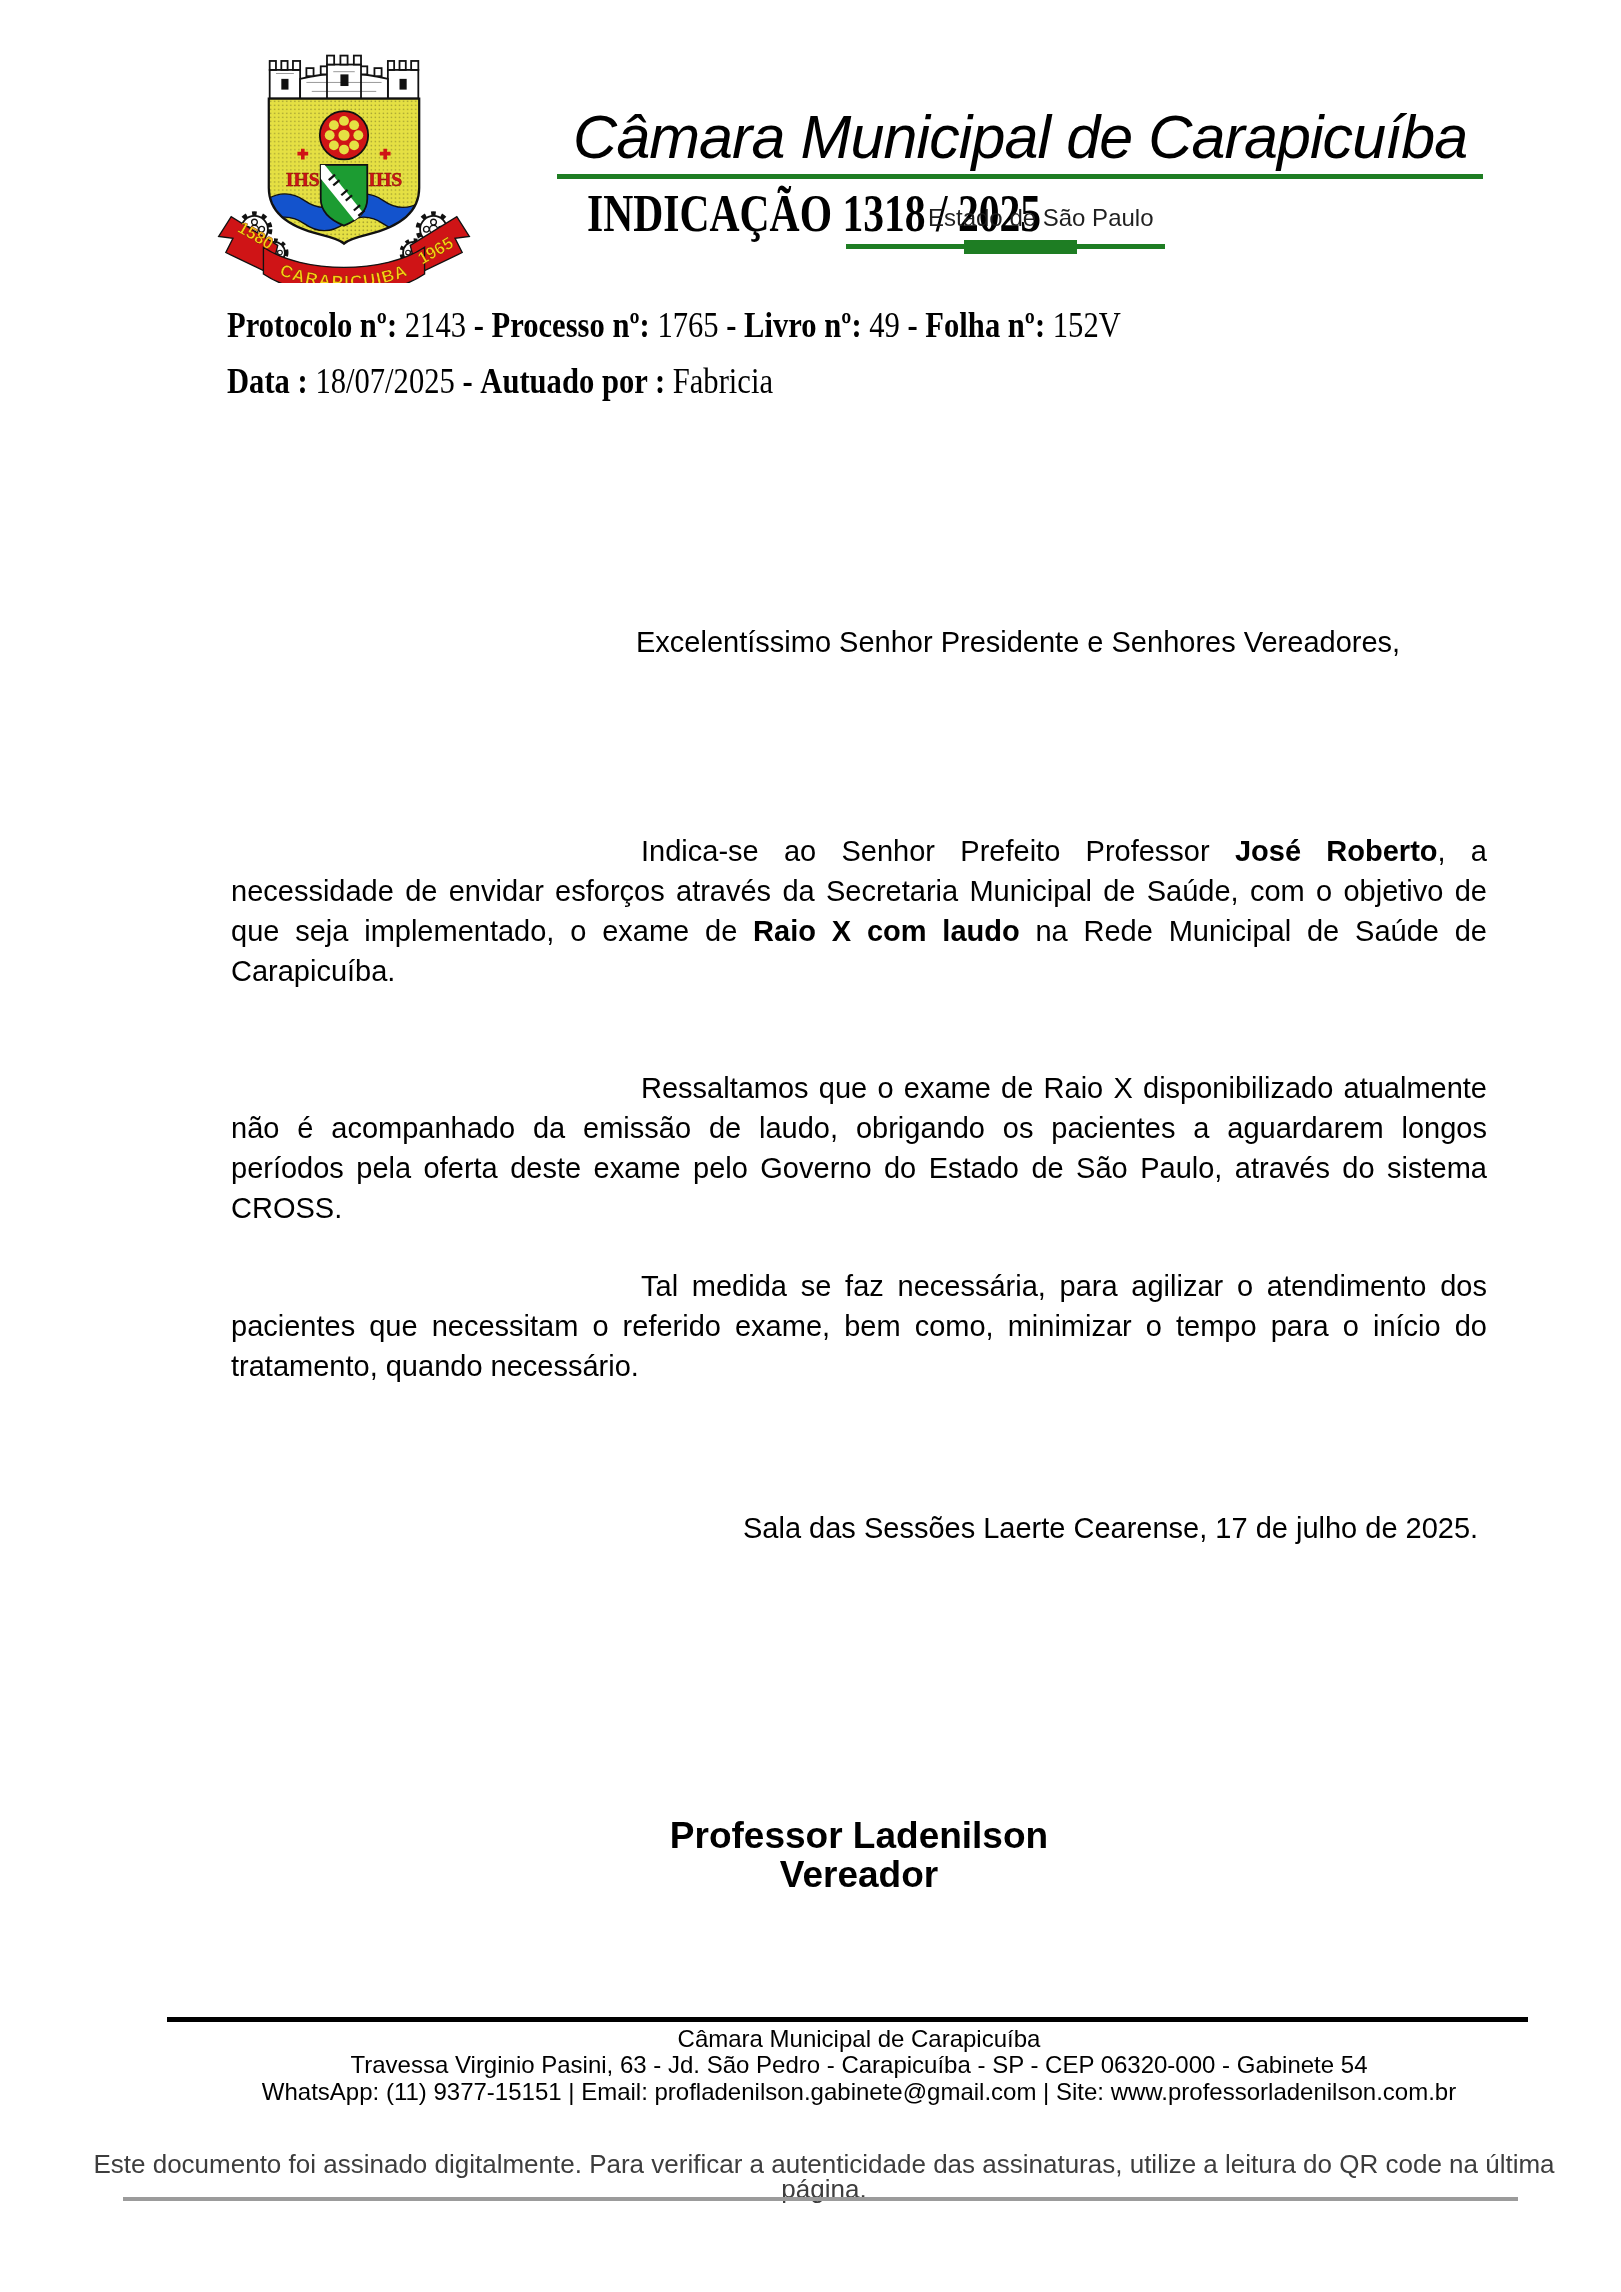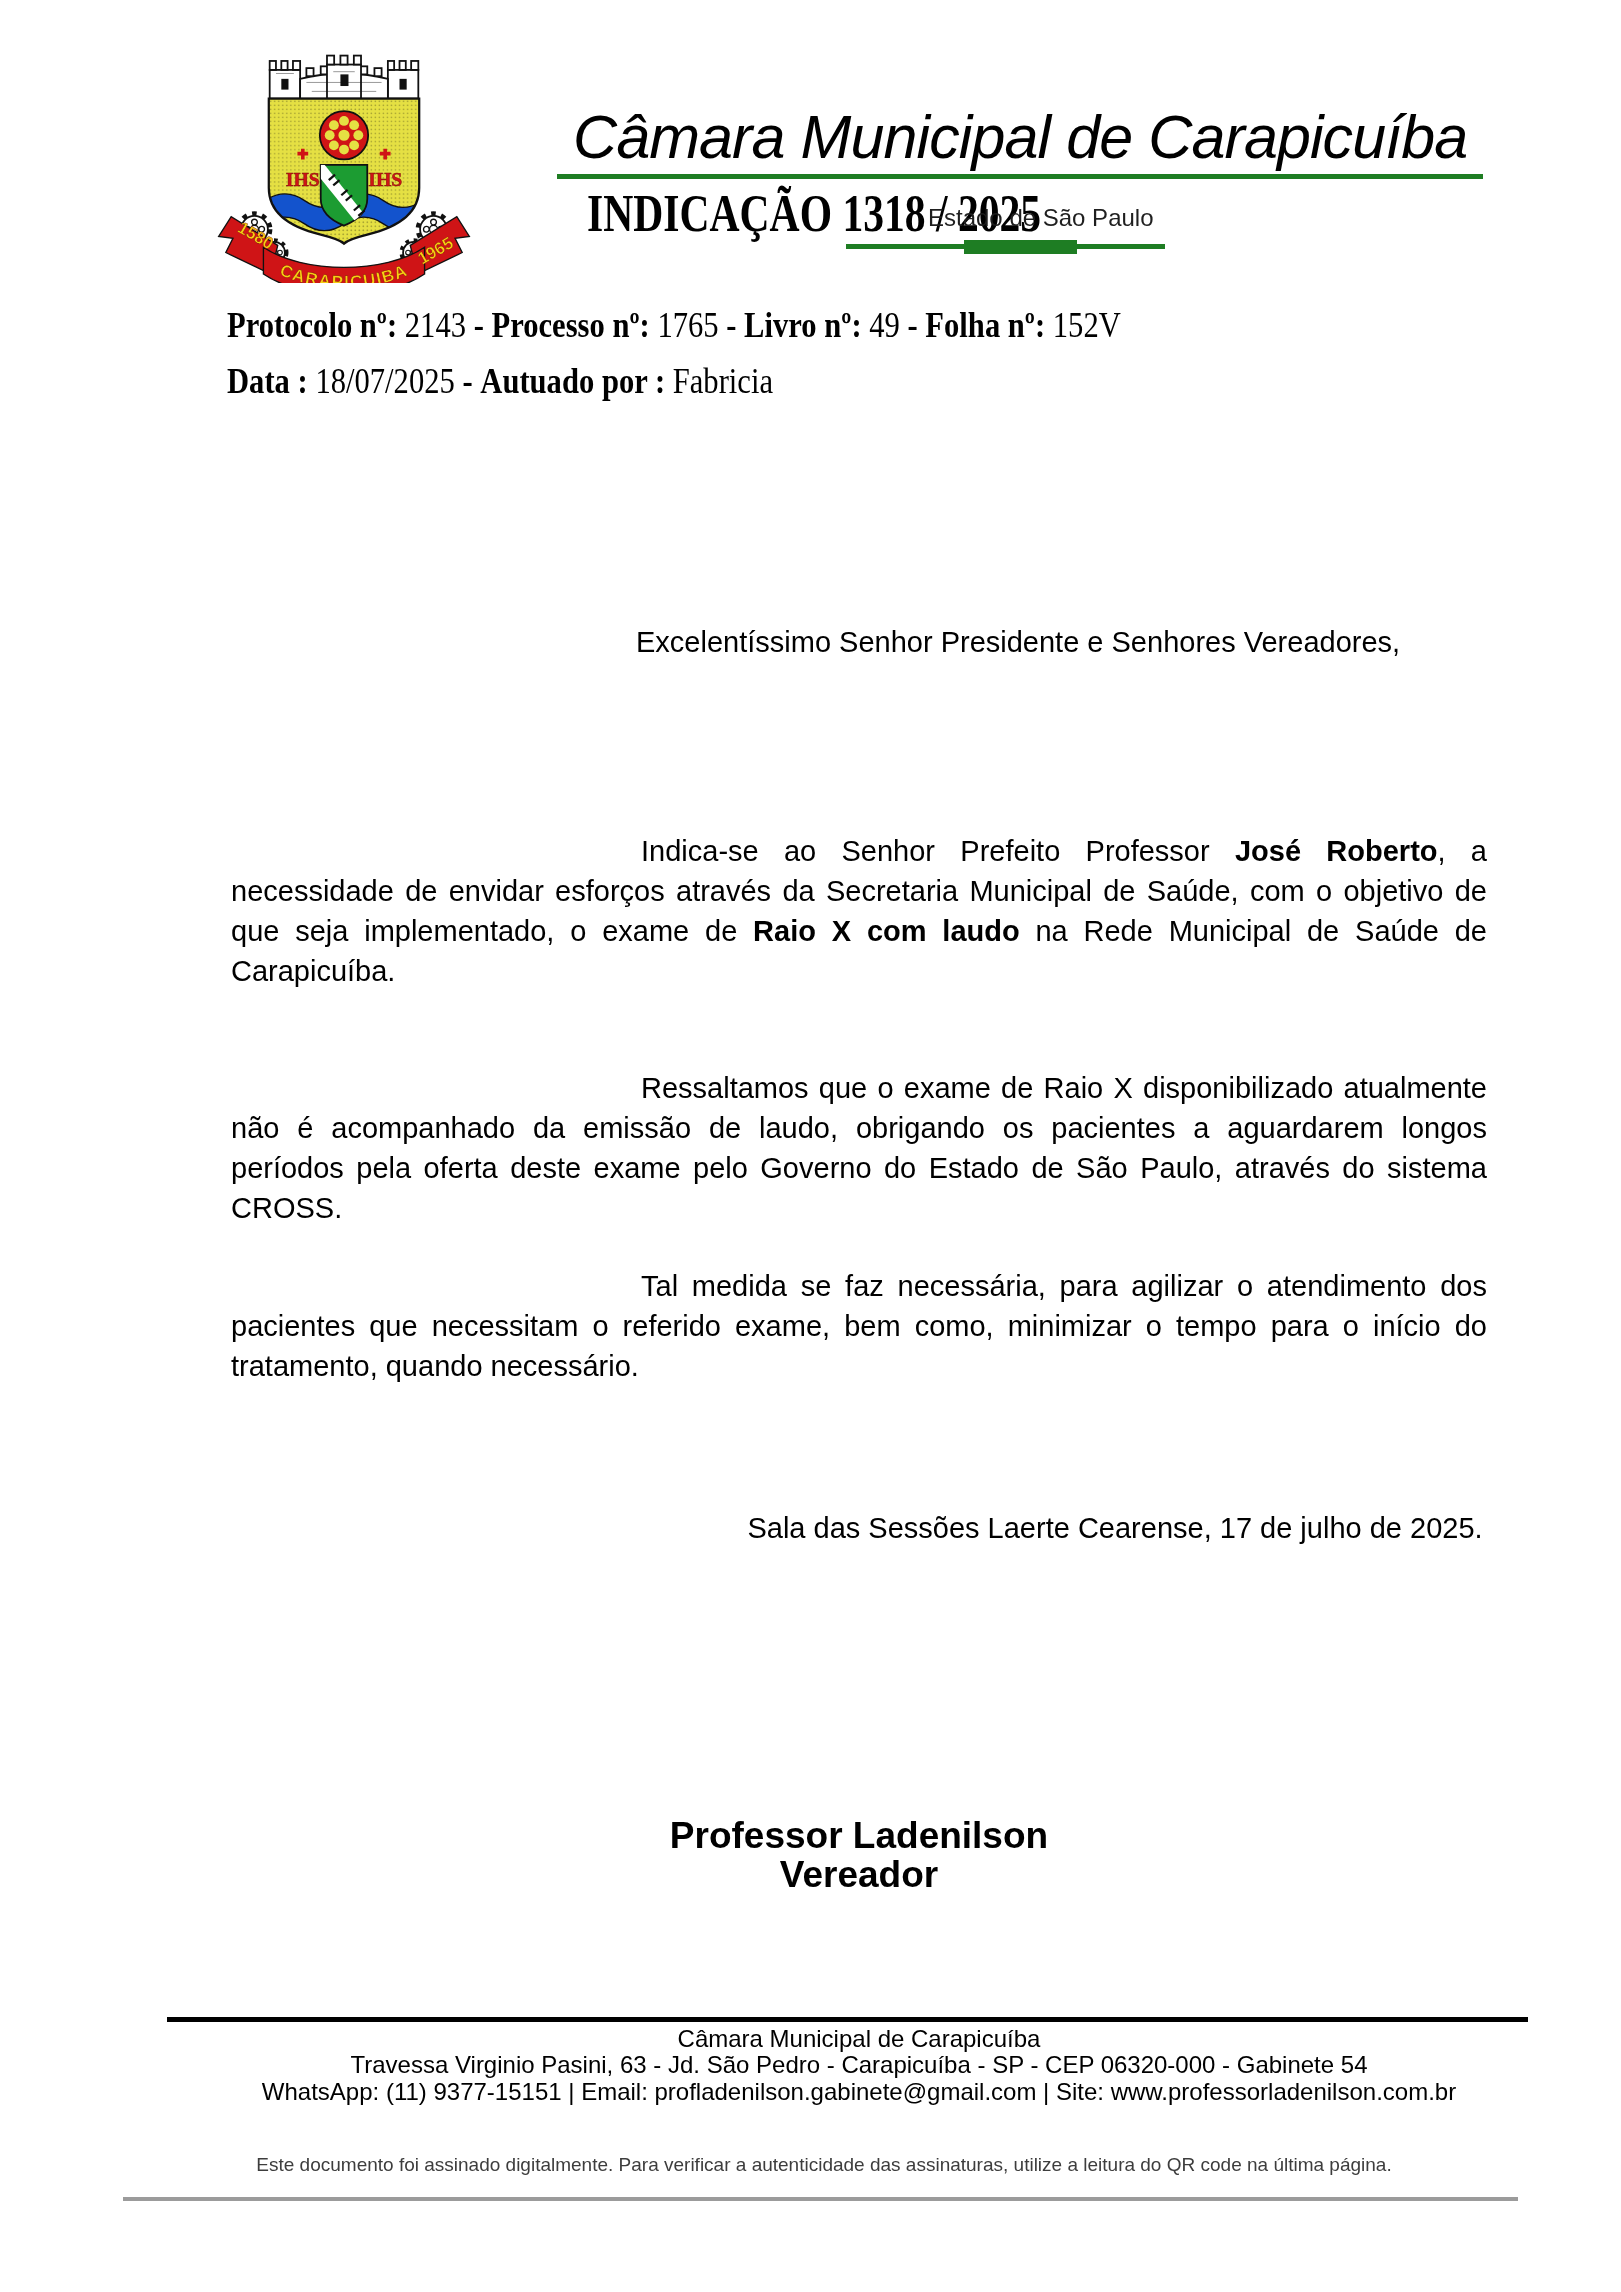--- a/index.html
+++ b/index.html
@@ -40,35 +40,35 @@
 
   
   .bodytext {
     left:231px; width:1256px; font-size:29px; line-height:40px;
     text-align:justify; letter-spacing:0;
   }
   .salutation { top:622px; text-indent:405px; text-align:left; }
   .p1 { top:831px;  text-indent:410px; }
   .p2 { top:1068px; text-indent:410px; }
   .p3 { top:1266px; text-indent:410px; }
-  .place-date { top:1508px; text-indent:512px; text-align:center; }
+  .place-date { top:1508px; text-indent:512px; text-align:left; }
   .signature {
     left:231px; top:1816px; width:1256px; text-align:center;
     font-weight:bold; font-size:37px; line-height:39px;
   }
 
   
   .footer-rule { left:167px; top:2017px; width:1361px; height:4.5px; background:#000; }
   .footer-block {
     left:231px; top:2026px; width:1256px; text-align:center;
     font-size:24px; line-height:26.4px; color:#000;
   }
   .signed-notice {
     left:54px; top:2152px; width:1540px; text-align:center;
-    font-size:19px; line-height:25px; color:#3d3d3d;
+    font-size:26px; line-height:25px; color:#3d3d3d;
   }
   .bottom-rule { left:123px; top:2197px; width:1395px; height:3.6px; background:#9b9b9b; }
 
   .crest { left:213px; top:52px; width:262px; height:231px; }
 </style>
 </head>
 <body>
 
 <div class="page">
 

